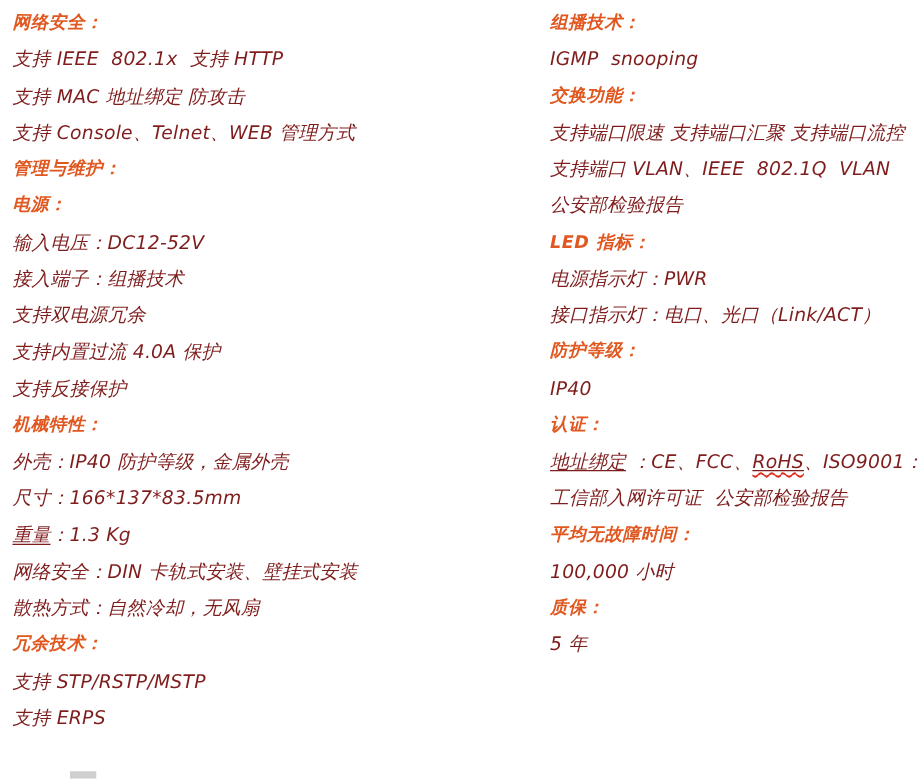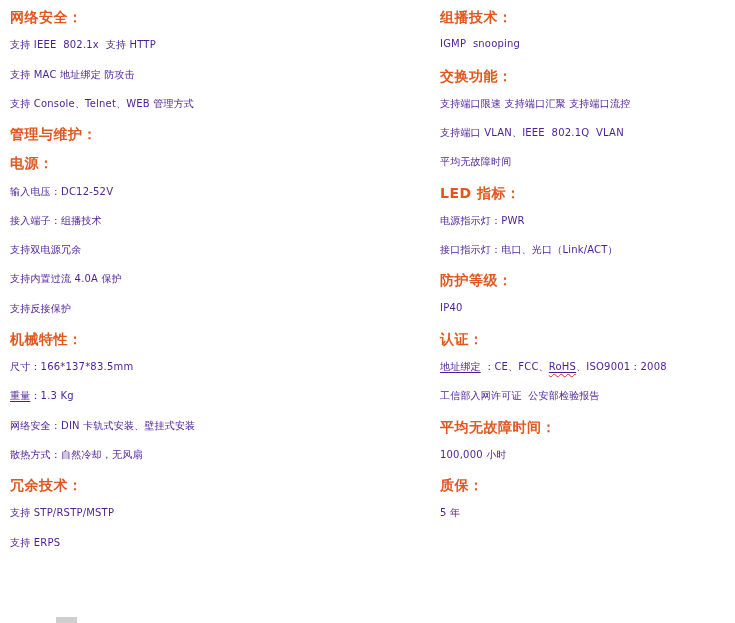--- a/index.html
+++ b/index.html
@@ -4,34 +4,34 @@
 <style>
   html,body{margin:0;padding:0;}
   body{
     width:735px;height:623px;
     background:#ffffff;
     font-family:"DejaVu Sans", sans-serif;
     color:#000000;
     overflow:hidden;
     position:relative;
   }
-  .page{position:absolute;left:0;top:0;width:735px;height:623px;}
+  .page{position:absolute;left:0;top:0;width:735px;height:623px;font-style:italic;}
   .col{position:absolute;top:6px;}
   .col-left{left:10px;width:400px;}
   .col-right{left:440px;width:312px;}
   .line{
     height:29.25px;
     box-sizing:border-box;
     padding-top:3px;
     white-space:pre;
     overflow:visible;
   }
   .line.body{
-    font-size:10px;
-    color:#4c1d95;
+    font-size:15px;
+    color:#7f1d1d;
     letter-spacing:0.2px;
   }
   .line.heading{
     font-size:14px;
     font-weight:bold;
     color:var(--heading-color,#e0571f);
     letter-spacing:0.5px;
   }
   .u{text-decoration:underline;text-underline-offset:2px;}
   .sq{text-decoration:underline wavy #e03020;text-underline-offset:3px;}
@@ -51,35 +51,36 @@
       <div class="line body"><span>支持 MAC 地址绑定 防攻击</span></div>
       <div class="line body"><span>支持 Console、Telnet、WEB 管理方式</span></div>
       <div class="line heading"><span>管理与维护：</span></div>
       <div class="line heading"><span>电源：</span></div>
       <div class="line body"><span>输入电压：DC12-52V</span></div>
       <div class="line body"><span>接入端子：组播技术</span></div>
       <div class="line body"><span>支持双电源冗余</span></div>
       <div class="line body"><span>支持内置过流 4.0A 保护</span></div>
       <div class="line body"><span>支持反接保护</span></div>
       <div class="line heading"><span>机械特性：</span></div>
+      <div class="line body"><span>外壳：IP40 防护等级，金属外壳</span></div>
       <div class="line body"><span>尺寸：166*137*83.5mm</span></div>
       <div class="line body"><span class="u">重量</span><span>：1.3 Kg</span></div>
       <div class="line body"><span>网络安全：DIN 卡轨式安装、壁挂式安装</span></div>
       <div class="line body"><span>散热方式：自然冷却，无风扇</span></div>
       <div class="line heading"><span>冗余技术：</span></div>
       <div class="line body"><span>支持 STP/RSTP/MSTP</span></div>
       <div class="line body"><span>支持 ERPS</span></div>
     </div>
   <div class="col col-right">
       <div class="line heading"><span>组播技术：</span></div>
       <div class="line body"><span>IGMP  snooping</span></div>
       <div class="line heading"><span>交换功能：</span></div>
       <div class="line body"><span>支持端口限速 支持端口汇聚 支持端口流控</span></div>
       <div class="line body"><span>支持端口 VLAN、IEEE  802.1Q  VLAN</span></div>
-      <div class="line body"><span>平均无故障时间</span></div>
+      <div class="line body"><span>公安部检验报告</span></div>
       <div class="line heading"><span>LED 指标：</span></div>
       <div class="line body"><span>电源指示灯：PWR</span></div>
       <div class="line body"><span>接口指示灯：电口、光口（Link/ACT）</span></div>
       <div class="line heading"><span>防护等级：</span></div>
       <div class="line body"><span>IP40</span></div>
       <div class="line heading"><span>认证：</span></div>
       <div class="line body"><span class="u">地址绑定</span><span> ：CE、FCC、</span><span class="u"><span class="sq">RoHS</span></span><span>、ISO9001：2008</span></div>
       <div class="line body"><span>工信部入网许可证  公安部检验报告</span></div>
       <div class="line heading"><span>平均无故障时间：</span></div>
       <div class="line body"><span>100,000 小时</span></div>

